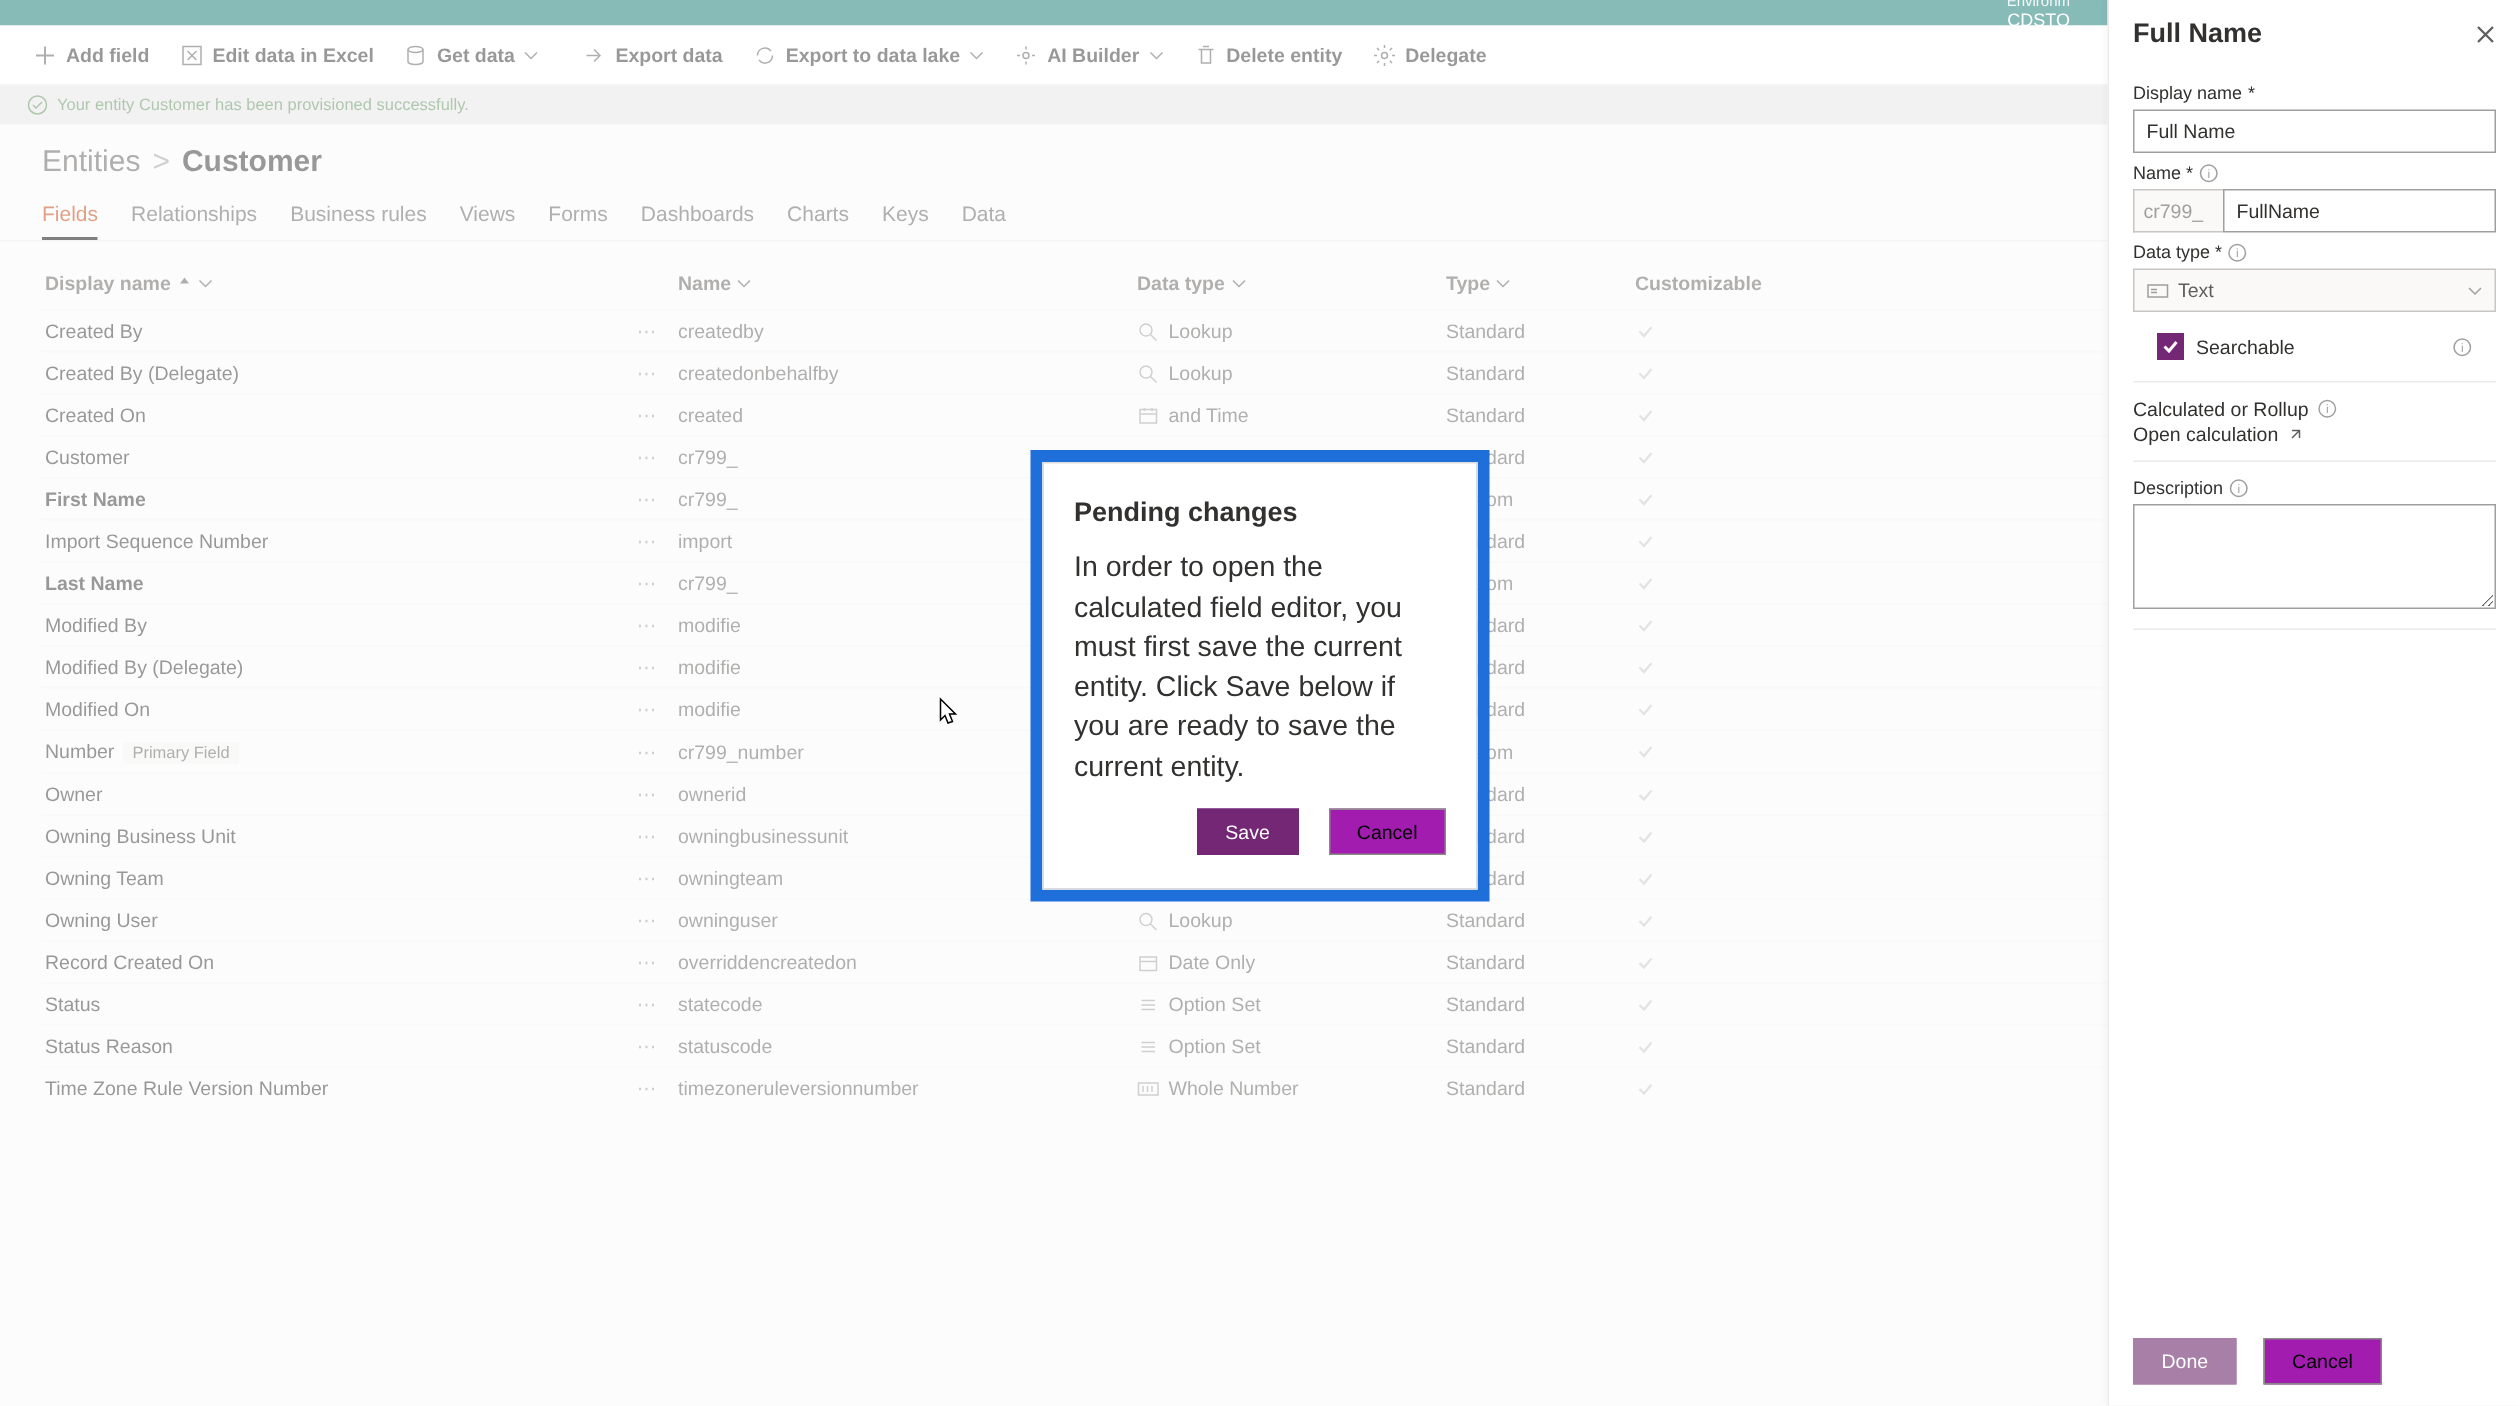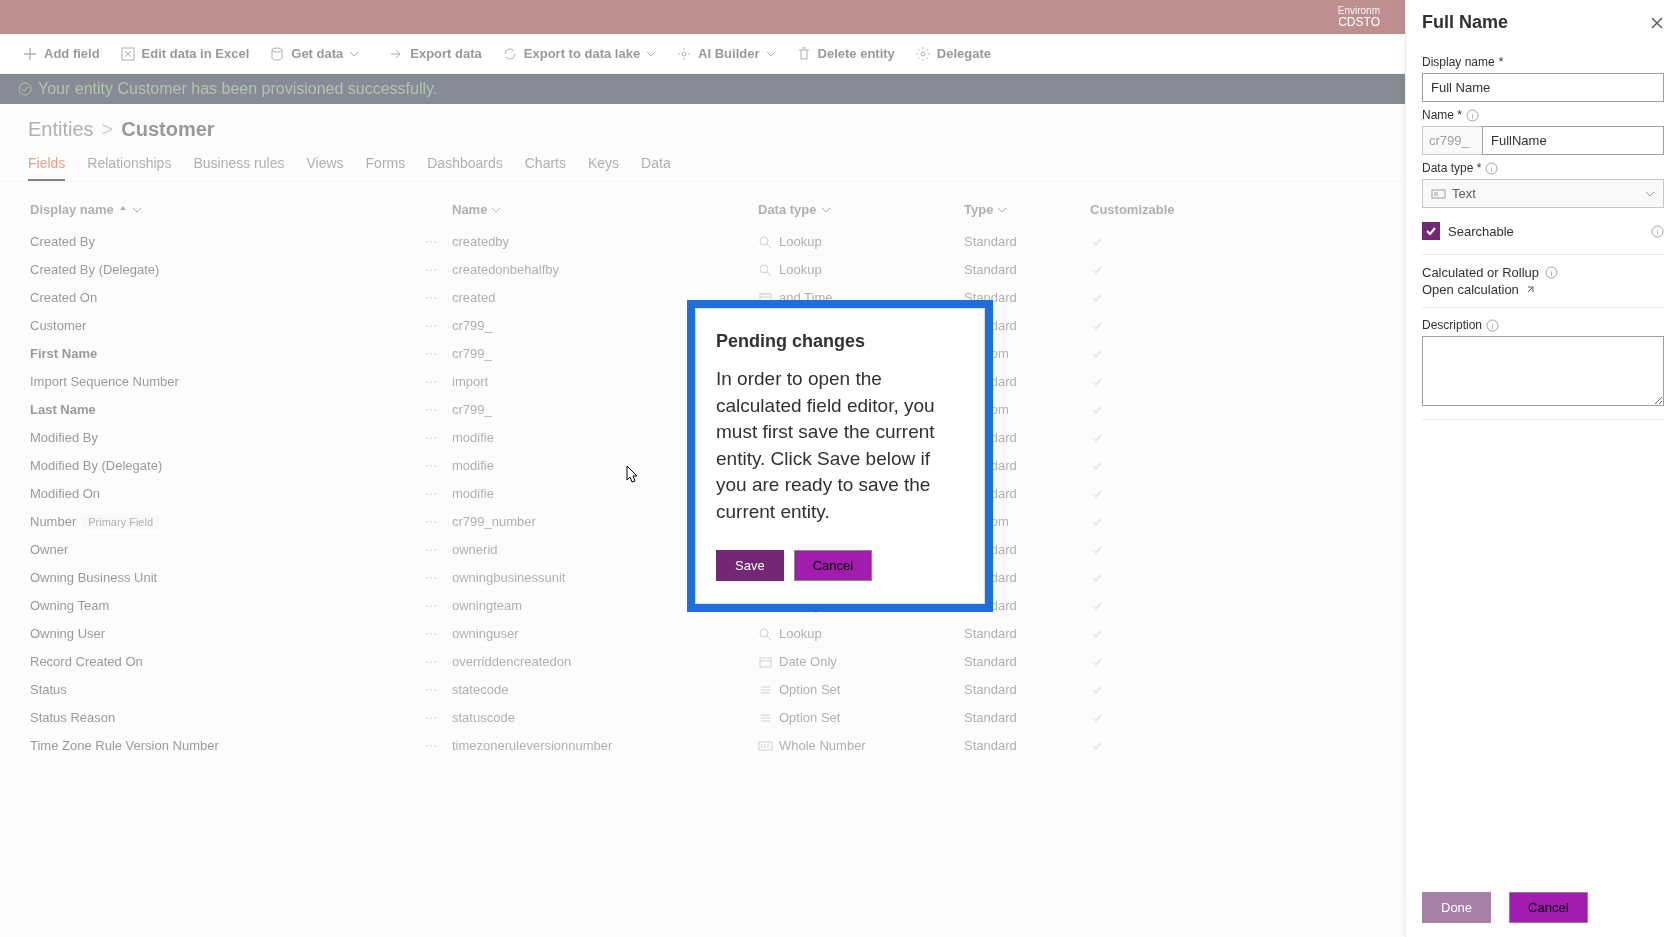--- a/index.html
+++ b/index.html
@@ -1,28 +1,28 @@
 <!DOCTYPE html>
 <html><head>
 <meta charset="utf-8">
 <style>
   * { box-sizing: border-box; margin: 0; padding: 0; font-family: "Segoe UI", Arial, sans-serif; }
   body { width:1680px; height:937px; overflow:hidden; background:#faf9fa; color:#323130; position:relative; font-size:13px; }
 
-  .top-bar { height:34px; background:#7f1d1d; width:100%; display:flex; justify-content:flex-end; align-items:center; padding-right:300px; color:#fff; font-size:12px;}
+  .top-bar { height:17px; background:#0f766e; width:100%; display:flex; justify-content:flex-end; align-items:center; padding-right:300px; color:#fff; font-size:12px;}
   .top-bar .env { text-align:right; line-height:1.1;}
   .top-bar .env small{font-size:10px; opacity:.9; display:block;}
 
   .toolbar { height:40px; background:#fff; border-bottom:1px solid #edebe9; display:flex; align-items:center; gap:4px; padding:0 14px; color:#323130;}
   .toolbar .tb-item { display:flex; align-items:center; gap:6px; padding:4px 8px; cursor:pointer; color:#323130; font-size:13px;font-weight:bold;}
   .tb-icon{ width:16px; height:16px; display:inline-block; color:#605e5c;}
   .tb-chevron{width:10px;height:10px;display:inline-block;}
   .toolbar .sep{width:1px;height:20px;background:transparent;margin:0 2px;}
 
-  .notice { background:#0f172a; padding:6px 18px; font-size:16px; color:#5d8e5a; display:flex; align-items:center; gap:6px;}
+  .notice { background:#e5e5e5; padding:6px 18px; font-size:11px; color:#5d8e5a; display:flex; align-items:center; gap:6px;}
   .notice .chk{width:14px;height:14px;}
 
   .breadcrumb { padding:14px 28px 4px; display:flex; align-items:center; gap:8px; font-size:20px; color:#323130;}
   .breadcrumb .crumb{color:#605e5c;}
   .breadcrumb .sep{color:#a19f9d;}
   .breadcrumb .current{font-weight:600;}
 
   .tabs { display:flex; gap:22px; padding:10px 28px 0; border-bottom:1px solid #edebe9; font-size:14px; color:#605e5c;}
   .tabs .tab{padding-bottom:8px; cursor:pointer;}
   .tabs .tab.active{color:#c2410c; border-bottom:2px solid #000000; font-weight:400;}
@@ -47,38 +47,38 @@
   .panel-head{display:flex; justify-content:space-between; align-items:center; padding:12px 16px; font-size:18px; font-weight:600;}
   .panel-head .close{cursor:pointer; color:#605e5c;}
   .panel-body{padding:4px 16px; flex:1; overflow:auto;}
   .fldlbl{font-size:12px; color:#323130; margin:6px 0 4px; display:flex; align-items:center; gap:4px;}
   .req::after{content:" *"; color:#323130;}
   .txtin{width:100%; border:1px solid #a19f9d; padding:6px 8px; font-size:13px; color:#323130; background:#fff;}
   .name-row{display:flex;}
   .name-row .prefix{width:60px; border:1px solid #c8c6c4; border-right:none; padding:6px 6px; color:#a19f9d; font-size:13px; background:#faf9f8;}
   .name-row .txtin{flex:1;}
   .selectin{width:100%; border:1px solid #c8c6c4; padding:6px 8px; font-size:13px; background:#faf9f8; color:#605e5c; display:flex; align-items:center; gap:6px;}
-  .chkrow{display:flex; align-items:center; justify-content:space-between; margin:14px 0;}
+  .chkrow{display:flex; align-items:center; justify-content:space-between; margin:14px 16px;}
   .chkbox{width:18px;height:18px; background:#742774; display:inline-flex; align-items:center; justify-content:center; margin-right:8px;}
   .hr{border:none; border-top:1px solid #edebe9; margin:10px 0;}
   .link{color:#323130; font-size:13px; cursor:pointer;}
   .info-i{width:13px;height:13px;}
   .desc{width:100%; height:70px; border:1px solid #a19f9d; padding:6px;}
   .adv{display:flex; justify-content:space-between; align-items:center; padding:6px 0; cursor:pointer;}
   .panel-foot{padding:14px 16px; display:flex; gap:18px;}
   .btn{padding:7px 18px; font-size:13px; border:1px solid #8a8886; background:#a21caf; cursor:pointer;}
   .btn.primary{background:#a87fa6; border-color:#a87fa6; color:#fff;}
 
   
   .modal-overlay{position:absolute; inset:0; z-index:40; display:flex; align-items:flex-start; justify-content:center; padding-top:300px;}
   .modal-highlight{border:8px solid #1e6fd9; background:#fff;}
   .modal{width:290px; background:#fff; border:1px solid #dcdcdc; padding:22px 20px;}
   .modal h2{font-size:18px; font-weight:600; margin-bottom:14px;}
   .modal p{font-size:19px; color:#323130; line-height:1.4;}
-  .modal-foot{display:flex; justify-content:flex-start; gap:10px; margin-top:24px;}
+  .modal-foot{display:flex; justify-content:flex-end; gap:20px; margin-top:13px;}
   .btn.purple{background:#742774; border-color:#742774; color:#fff;}
   .cursor{position:absolute; left:624px; top:464px; z-index:60;}
 
   svg{display:block;}
 </style>
 </head>
 <body>
 
 <div class="top-bar">
   <div class="env">

